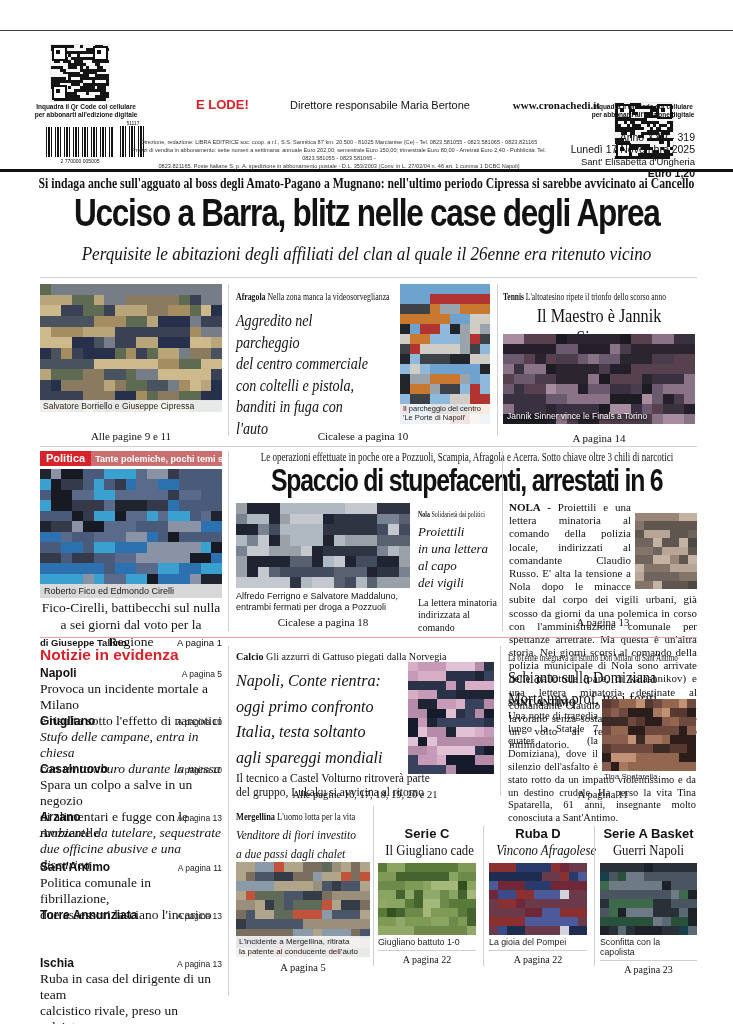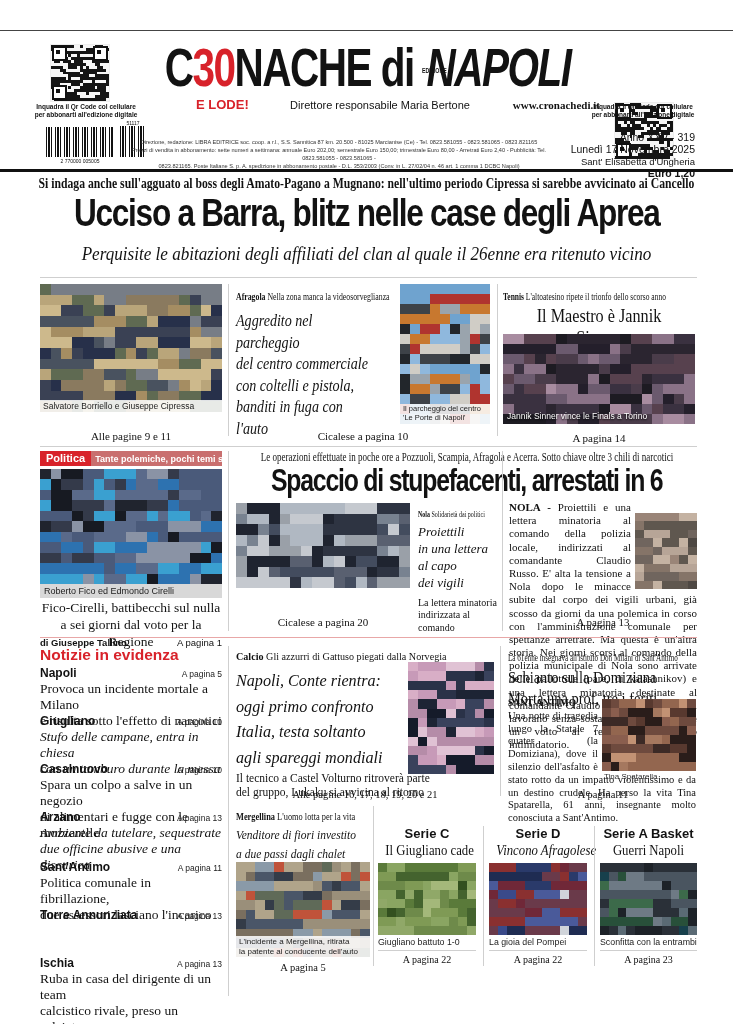--- a/index.html
+++ b/index.html
@@ -455,25 +455,20 @@
     <div class="qrmark" style="right:1px;top:1px"></div>
     <div class="qrmark" style="left:1px;bottom:1px"></div>
   </div>
   <div class="abs qrcap pre" style="left:26px;top:103px;width:120px">Inquadra il Qr Code col cellulare
 per abbonarti all'edizione digitale</div>
   <div class="abs barcode" style="left:46px;top:127px;width:68px;height:30px"></div>
   <div class="abs sans" style="left:46px;top:158px;width:68px;font-size:5px;text-align:center">2 770000 005005</div>
   <div class="abs sans" style="left:118px;top:120px;width:30px;font-size:5px;text-align:center">51117</div>
   <div class="abs barcode" style="left:120px;top:126px;width:26px;height:31px"></div>
 
-  <div class="abs flexc" style="left:150px;top:40px;width:436px">
-    <div class="logo">
-      <span>C</span><span class="red">30</span><span>NACHE di </span><span class="nap"><span class="ediz">EDIZIONE</span><span>NAPOLI</span></span>
-    </div>
-  </div>
   <div class="abs sans b red" style="left:196px;top:97px;font-size:13px">E LODE!</div>
   <div class="abs sans" style="left:270px;top:99px;width:220px;font-size:11px;text-align:center"><span>Direttore responsabile Maria Bertone</span></div>
   <div class="abs serif b" style="left:490px;top:99px;width:110px;font-size:11px;text-align:right">www.cronachedi.it</div>
 
   <div class="abs imprint" style="left:115px;top:138px;width:448px">
     <div>Direzione, redazione: LIBRA EDITRICE soc. coop. a r.l., S.S. Sannitica 87 km. 20.500 - 81025 Marcianise (Ce) - Tel. 0823.581055 - 0823.581065 - 0823.821165</div>
     <div>Prezzi di vendita in abbonamento: sette numeri a settimana: annuale Euro 202,00; semestrale Euro 150,00; trimestrale Euro 80,00 - Arretrati Euro 2,40 - Pubblicità: Tel. 0823.581055 - 0823.581065 -</div>
     <div>0823.821165. Poste Italiane S. p. A. spedizione in abbonamento postale - D.L. 353/2003 (Conv. in L. 27/02/04 n. 46 art. 1 comma 1 DCBC Napoli)</div>
   </div>
 
@@ -1756,21 +1751,23 @@
         <div style="background: rgb(197, 201, 207);"></div>
         <div style="background: rgb(89, 96, 112);"></div>
         <div style="background: rgb(67, 76, 94);"></div>
         <div style="background: rgb(176, 184, 194);"></div>
         <div style="background: rgb(89, 96, 112);"></div>
         <div style="background: rgb(154, 160, 168);"></div>
         <div style="background: rgb(154, 160, 168);"></div>
         <div style="background: rgb(154, 160, 168);"></div>
       </div>
     </div>
-  <div class="abs pageref" style="left:236px;top:616px;width:174px">Cicalese a pagina 20</div>
+  <div class="abs sans pre" style="left:236px;top:591px;width:174px;font-size:9px;line-height:1.2">Alfredo Ferrigno e Salvatore Maddaluno,
+entrambi fermati per droga a Pozzuoli</div>
+  <div class="abs pageref" style="left:236px;top:616px;width:174px">Cicalese a pagina 18</div>
 
   <div class="abs" style="left:418px;top:503px;width:80px">
     <div class="kick nw cond" style="font-size:7.5px;transform:scaleX(.8)"><span class="b">Nola</span><span> Solidarietà dai politici</span></div>
     <div class="serif it pre" style="font-size:13px;line-height:1.3;margin-top:3px">Proiettili
 in una lettera
 al capo
 dei vigili</div>
     <div class="serif pre" style="font-size:10px;line-height:1.25;margin-top:5px">La lettera minatoria
 indirizzata al comando</div>
   </div>
@@ -2388,21 +2385,21 @@
           <div style="background: rgb(110, 138, 74);"></div>
           <div style="background: rgb(144, 168, 104);"></div>
         </div>
       </div>
     <div class="scap">Giugliano battuto 1-0</div>
     <div class="pageref spageref" style="font-size:10px">A pagina 22</div>
   </div>
   <div class="vline" style="left:483px;top:826px;height:140px"></div>
 
   <div class="abs" style="left:489px;top:826px;width:98px">
-    <div class="scolhead">Serie D</div>
+    <div class="scolhead">Ruba D</div>
     <div class="serif ctr nw condc it" style="font-size:15px;width:100%;transform:scaleX(.85)">Vincono Afragolese</div>
     <div class="px" style="width:98px;height:72px;margin-top:4px;position:relative">
         <div class="grid" style="grid-template-columns: repeat(11, 1fr); grid-template-rows: repeat(8, 1fr);">
           <div style="background: rgb(138, 48, 48);"></div>
           <div style="background: rgb(138, 48, 48);"></div>
           <div style="background: rgb(138, 48, 48);"></div>
           <div style="background: rgb(42, 58, 106);"></div>
           <div style="background: rgb(42, 58, 106);"></div>
           <div style="background: rgb(42, 58, 106);"></div>
           <div style="background: rgb(42, 58, 106);"></div>
@@ -2582,17 +2579,17 @@
           <div style="background: rgb(42, 48, 56);"></div>
           <div style="background: rgb(29, 34, 40);"></div>
           <div style="background: rgb(29, 34, 40);"></div>
           <div style="background: rgb(29, 34, 40);"></div>
           <div style="background: rgb(42, 48, 56);"></div>
           <div style="background: rgb(42, 48, 56);"></div>
           <div style="background: rgb(23, 64, 76);"></div>
           <div style="background: rgb(90, 106, 116);"></div>
         </div>
       </div>
-    <div class="scap">Sconfitta con la entrambi</div>
+    <div class="scap">Sconfitta con la capolista</div>
     <div class="pageref spageref" style="font-size:10px">A pagina 23</div>
   </div>
 
 </div>
 
 </body></html>

